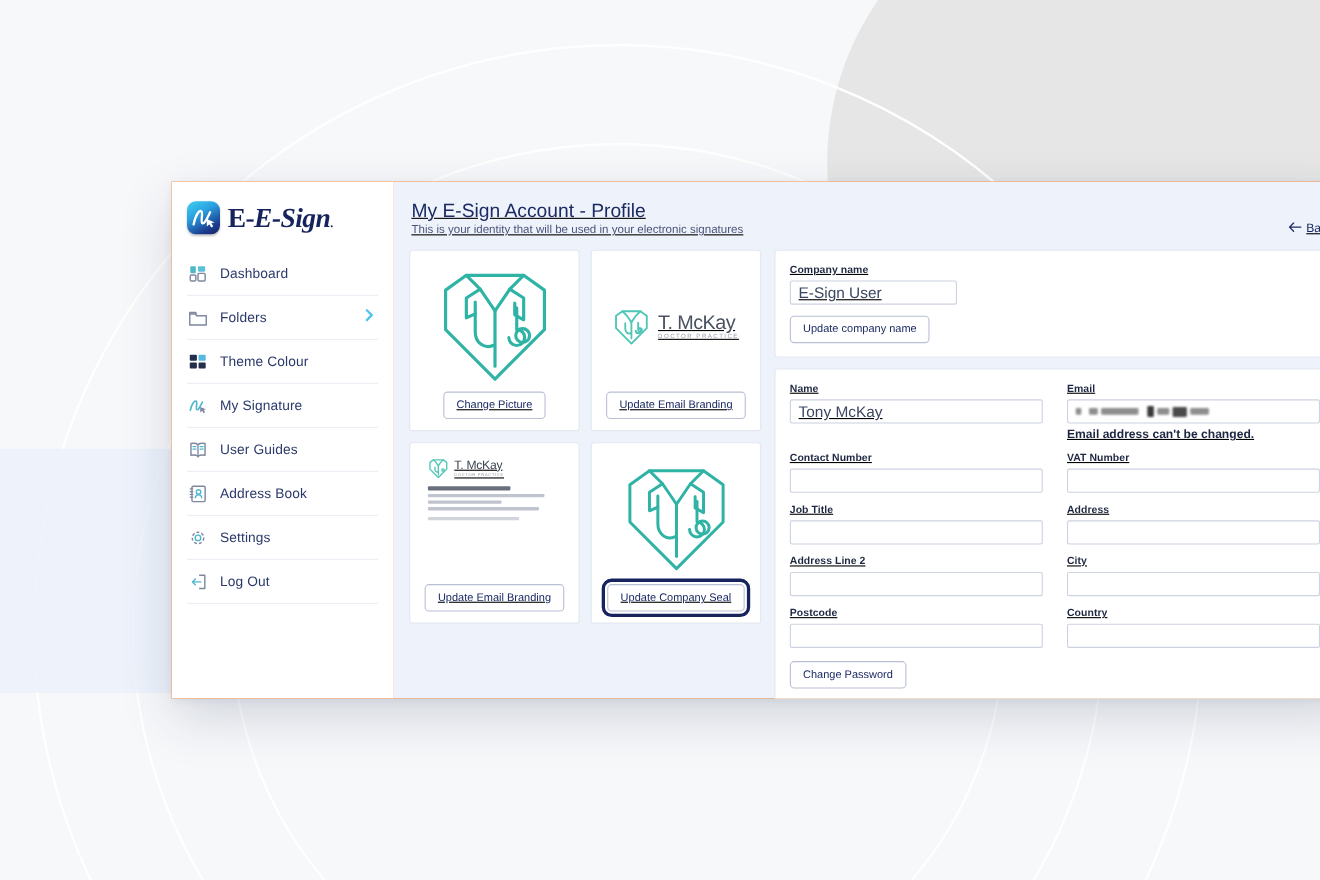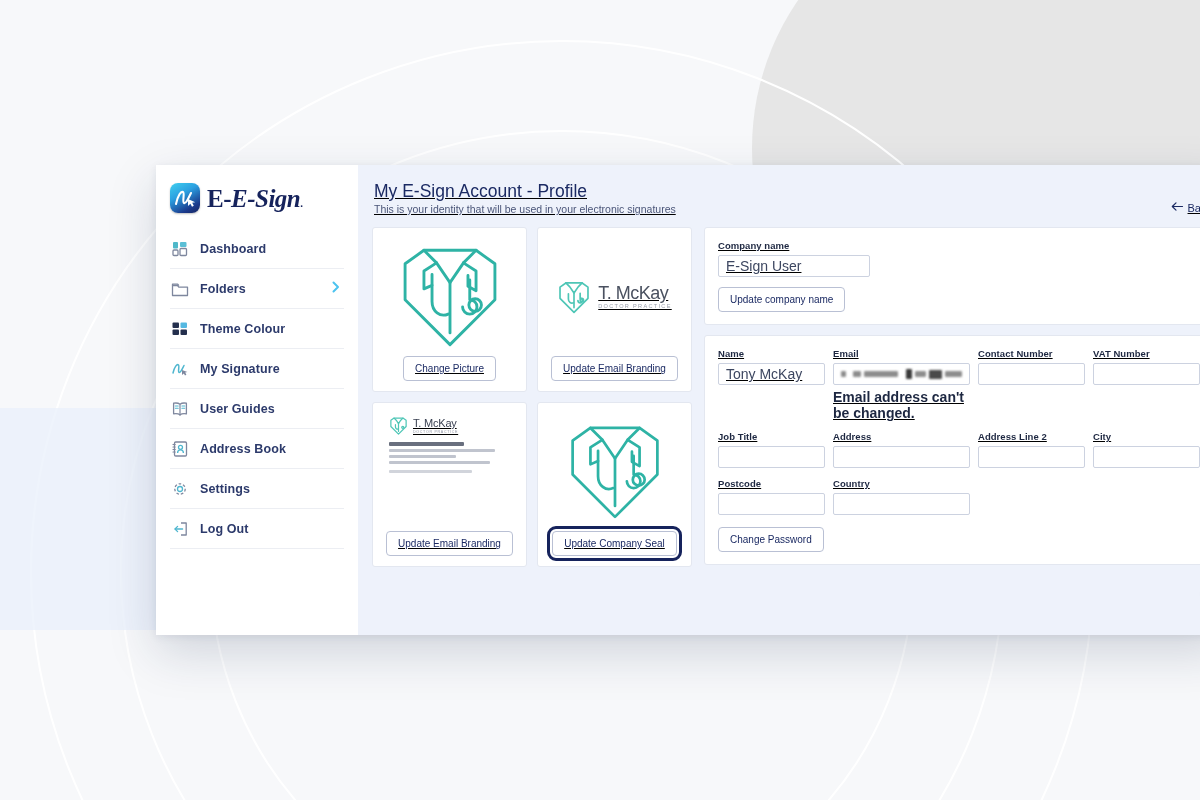--- a/index.html
+++ b/index.html
@@ -39,21 +39,21 @@
   .logo-word{font-family:"Liberation Serif","DejaVu Serif",serif;font-size:25px;font-weight:700;
     color:#16235c;letter-spacing:-.5px;line-height:1;font-style:italic;}
   .logo-word .e{font-style:normal;}
 
   .nav{margin:2px 14px 0 14px;}
   .nav-item{
     display:flex;align-items:center;gap:10px;height:39px;
     border-bottom:1px solid #eceef3;cursor:pointer;position:relative;
   }
   .nav-item:last-child{border-bottom:1px solid #eceef3;}
-  .nav-label{font-size:12.5px;color:#2c3a6b;font-weight:700;letter-spacing:.1px;}
+  .nav-label{font-size:12.5px;color:#2c3a6b;font-weight:400;letter-spacing:.1px;}
   .nav-ico{width:20px;height:20px;flex:none;display:block;}
   .chev{position:absolute;right:2px;top:50%;transform:translateY(-50%);}
 
   
   #content{flex:1;background:#eef2fb;position:relative;padding:16px 14px 0 14px;box-sizing:border-box;text-decoration:underline;}
   .page-head{display:flex;align-items:flex-start;justify-content:space-between;padding:0 2px 0 2px;}
   .page-title{font-size:17.5px;color:#1b2a63;font-weight:400;line-height:1.15;margin:0;}
   .page-sub{font-size:10.5px;color:#4a5578;margin:2px 0 0 0;}
   .back-btn{display:flex;align-items:center;gap:4px;font-size:11px;color:#1b2a63;cursor:pointer;margin-top:20px;}
 
@@ -86,23 +86,23 @@
   .sig-l.last{margin-top:6px;opacity:.45;}
 
   
   .panel{background:#fff;border:1px solid #e3e7f0;border-radius:3px;padding:12px 13px;box-sizing:border-box;}
   .panel+.panel{margin-top:10px;}
   .fld-label{font-size:9.5px;font-weight:700;color:#1d2741;margin:0 0 4px 0;letter-spacing:.05px;}
   .fld-input{
     height:22px;border:1px solid #ccd2e0;border-radius:2px;background:#fff;
     font-size:14px;color:#3c4660;display:flex;align-items:center;padding:0 7px;box-sizing:border-box;
   }
-  .form-grid{display:grid;grid-template-columns:1fr 1fr 1fr 1fr;gap:8px 8px;}
+  .form-grid{display:grid;grid-template-columns:1fr 1fr;gap:8px 22px;}
   .fg-row{margin-bottom:2px;}
-  .hint{font-size:14px;font-weight:700;color:#1d2741;margin-top:4px;}
+  .hint{font-size:11px;font-weight:700;color:#1d2741;margin-top:4px;}
   .redacted{display:flex;align-items:center;gap:3px;filter:blur(1.1px);}
   .rb{height:6px;background:#8d8d8d;border-radius:1px;}
 
   .chat-btn{
     position:absolute;right:-6px;bottom:29px;width:28px;height:28px;border-radius:50%;
     background:#14245e;display:flex;align-items:center;justify-content:center;cursor:pointer;
     box-shadow:0 2px 6px rgba(0,0,0,.28);
   }
 </style>
 </head>

